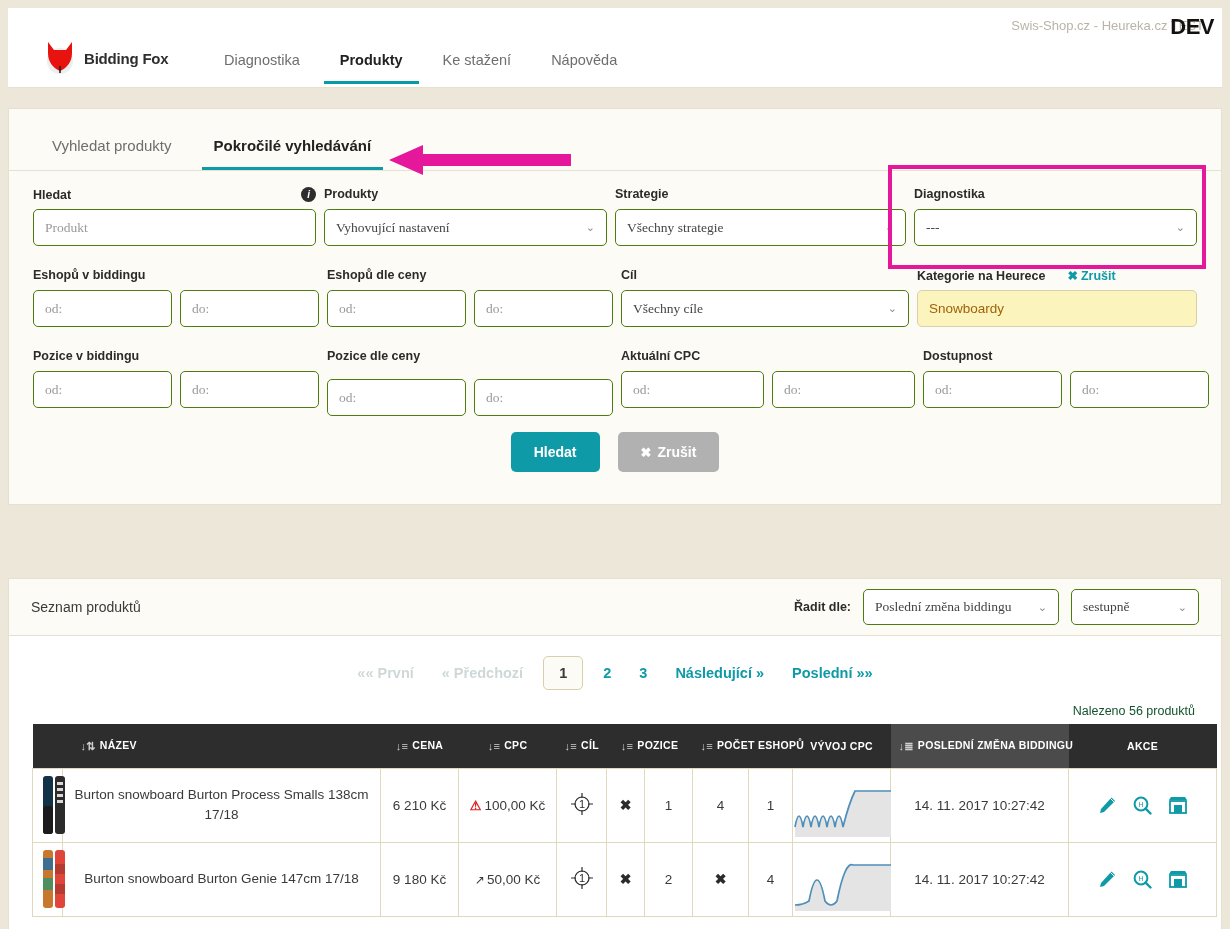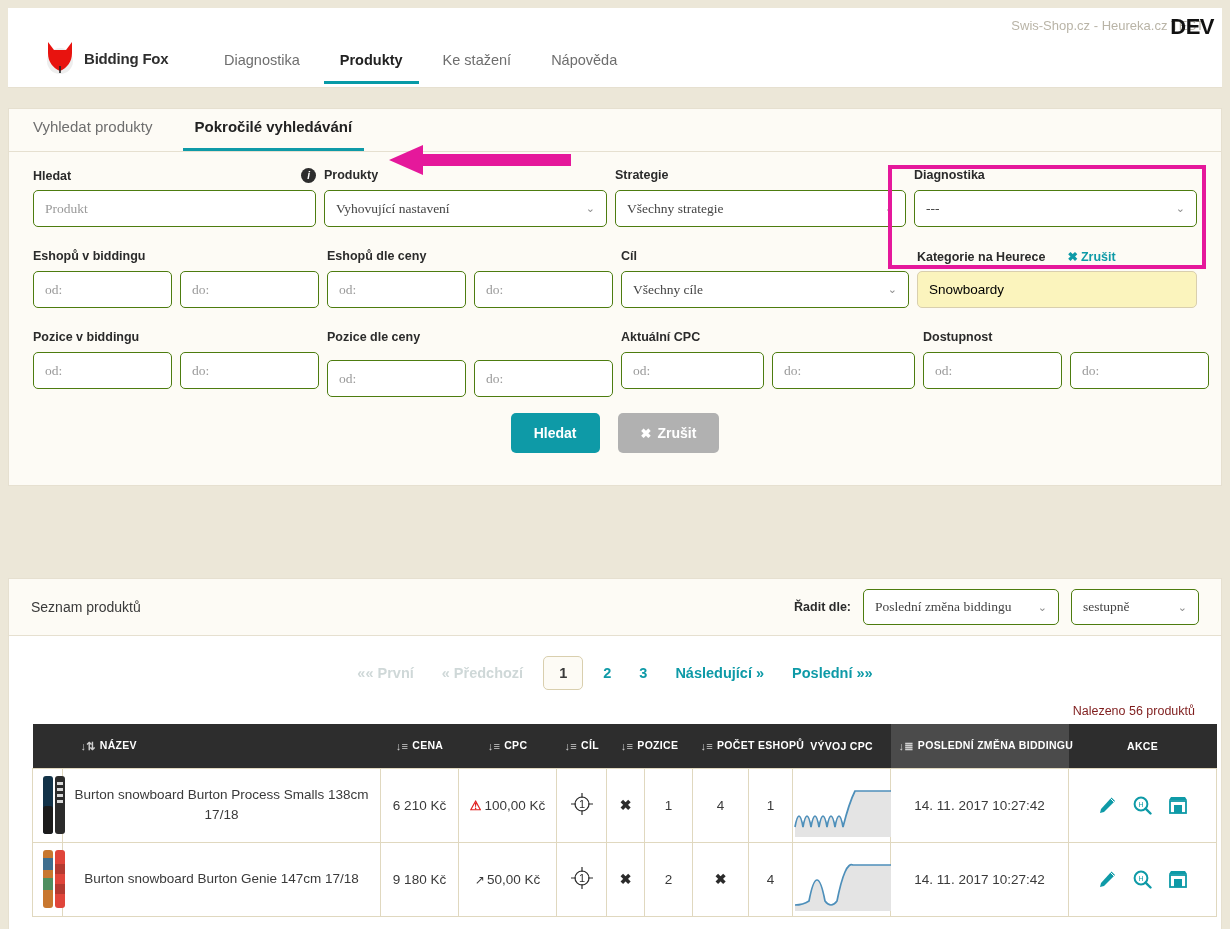--- a/index.html
+++ b/index.html
@@ -54,22 +54,22 @@
     height: 3px; background: #079aa7;
   }
 
   
   .card {
     position: absolute; left: 8px; top: 108px; right: 8px;
     background: #fdfbf5;
     border: 1px solid #e6e0d0;
   }
   .tabs {
-    height: 43px; border-bottom: 1px solid #e6e0d0;
-    display: flex; align-items: flex-end; padding-left: 12px;
+    height: 62px; border-bottom: 1px solid #e6e0d0;
+    display: flex; align-items: flex-end; padding-left: 31px;
     position: relative;
   }
   .tab {
     padding: 0 12px 16px 12px; font-size: 15px; color: #6e6e6e;
     cursor: pointer; position: relative; white-space: nowrap;
   }
   .tab + .tab { margin-left: 18px; }
   .tab.active { color: #222; font-weight: bold; }
   .tab.active::after {
     content:""; position: absolute; left: 0; right: 0; bottom: 0;
@@ -110,21 +110,21 @@
     border: 4px solid #e5189b; background: transparent;
     pointer-events: none;
   }
   .cat-field { position: relative; }
   .cat-head { display:flex; align-items:center; gap: 22px; }
   .cancel-link { color:#0e9aa7; font-size:12.5px; font-weight:bold; cursor:pointer; white-space:nowrap; }
   .cancel-link .x { font-weight:bold; margin-right:3px; }
   .cat-input {
     background: #fbf4bd !important; border:1px solid #d9cfae; border-radius:5px;
     height:37px; display:flex; align-items:center; padding:0 11px;
-    font-size:13.5px; color:#000000;
+    font-size:13.5px; color:#a16207;
   }
 
   .btnrow { display:flex; justify-content:center; gap:18px; padding: 12px 0 10px 0; }
   .btn {
     height: 40px; border:none; border-radius:5px; cursor:pointer;
     font-family:"Liberation Sans", sans-serif; font-size:14px; font-weight:bold;
     color:#fff; padding: 0 23px;
   }
   .btn-primary { background:#0e9aa7; }
   .btn-muted { background:#b1b1b1; }
@@ -144,21 +144,21 @@
   .sortlbl { font-size:12.5px; font-weight:bold; color:#2b2b2b; }
   .sel-sm { height:36px; min-width:128px; }
 
   .pager { display:flex; justify-content:center; align-items:center; gap:0; padding: 20px 0 12px 0; }
   .pg { font-size:14.5px; color:#0e9aa7; font-weight:bold; padding: 0 14px; cursor:pointer; white-space:nowrap; }
   .pg.disabled { color:#cfd8d8; font-weight:bold; cursor:default; }
   .pg.current {
     color:#3a3a3a; background:#fdfbf5; border:1px solid #d9cfae; border-radius:5px;
     padding: 8px 15px; margin: 0 6px;
   }
-  .found { text-align:right; font-size:12.5px; color:#7f1d1d; padding: 2px 26px 6px 0; }
+  .found { text-align:right; font-size:12.5px; color:#14532d; padding: 2px 26px 6px 0; }
 
   
   table.grid { width: calc(100% - 46px); margin: 0 23px; border-collapse: collapse; table-layout: fixed; }
   table.grid thead th {
     background:#2d2d2d; color:#fff; font-size:10.5px; font-weight:bold;
     letter-spacing:0.3px; height:44px; padding:0 8px; text-align:center;
     white-space:nowrap;
   }
   table.grid thead th.sorted { background:#4b4b4b; }
   table.grid thead th .sicon { display:inline-block; margin-right:4px; color:#cfcfcf; font-size:11px; vertical-align:-1px; }

